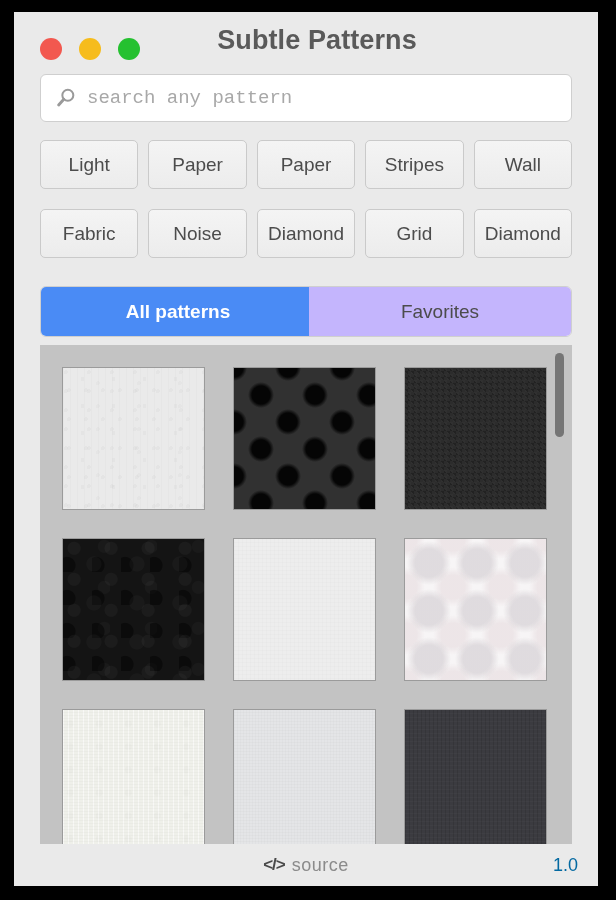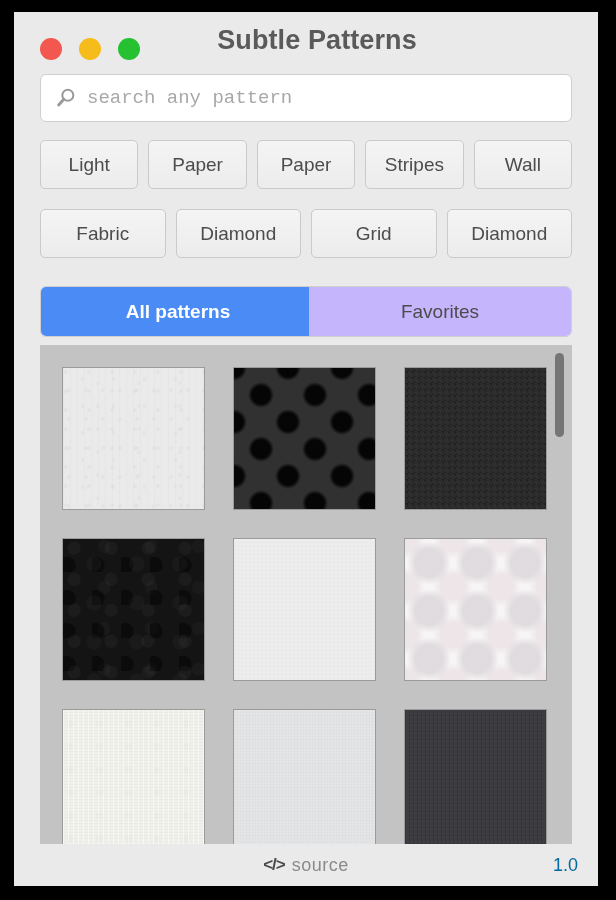--- a/index.html
+++ b/index.html
@@ -338,20 +338,21 @@
   <div id="filters">
     <div class="filter-row">
       <button class="filter-btn">Light</button>
       <button class="filter-btn">Paper</button>
       <button class="filter-btn">Paper</button>
       <button class="filter-btn">Stripes</button>
       <button class="filter-btn">Wall</button>
     </div>
     <div class="filter-row">
       <button class="filter-btn">Fabric</button>
+      <button class="filter-btn">Noise</button>
       <button class="filter-btn">Diamond</button>
       <button class="filter-btn">Grid</button>
       <button class="filter-btn">Diamond</button>
     </div>
   </div>
 
   <div id="tabs">
     <div class="tab active">All patterns</div>
     <div class="tab">Favorites</div>
   </div>

